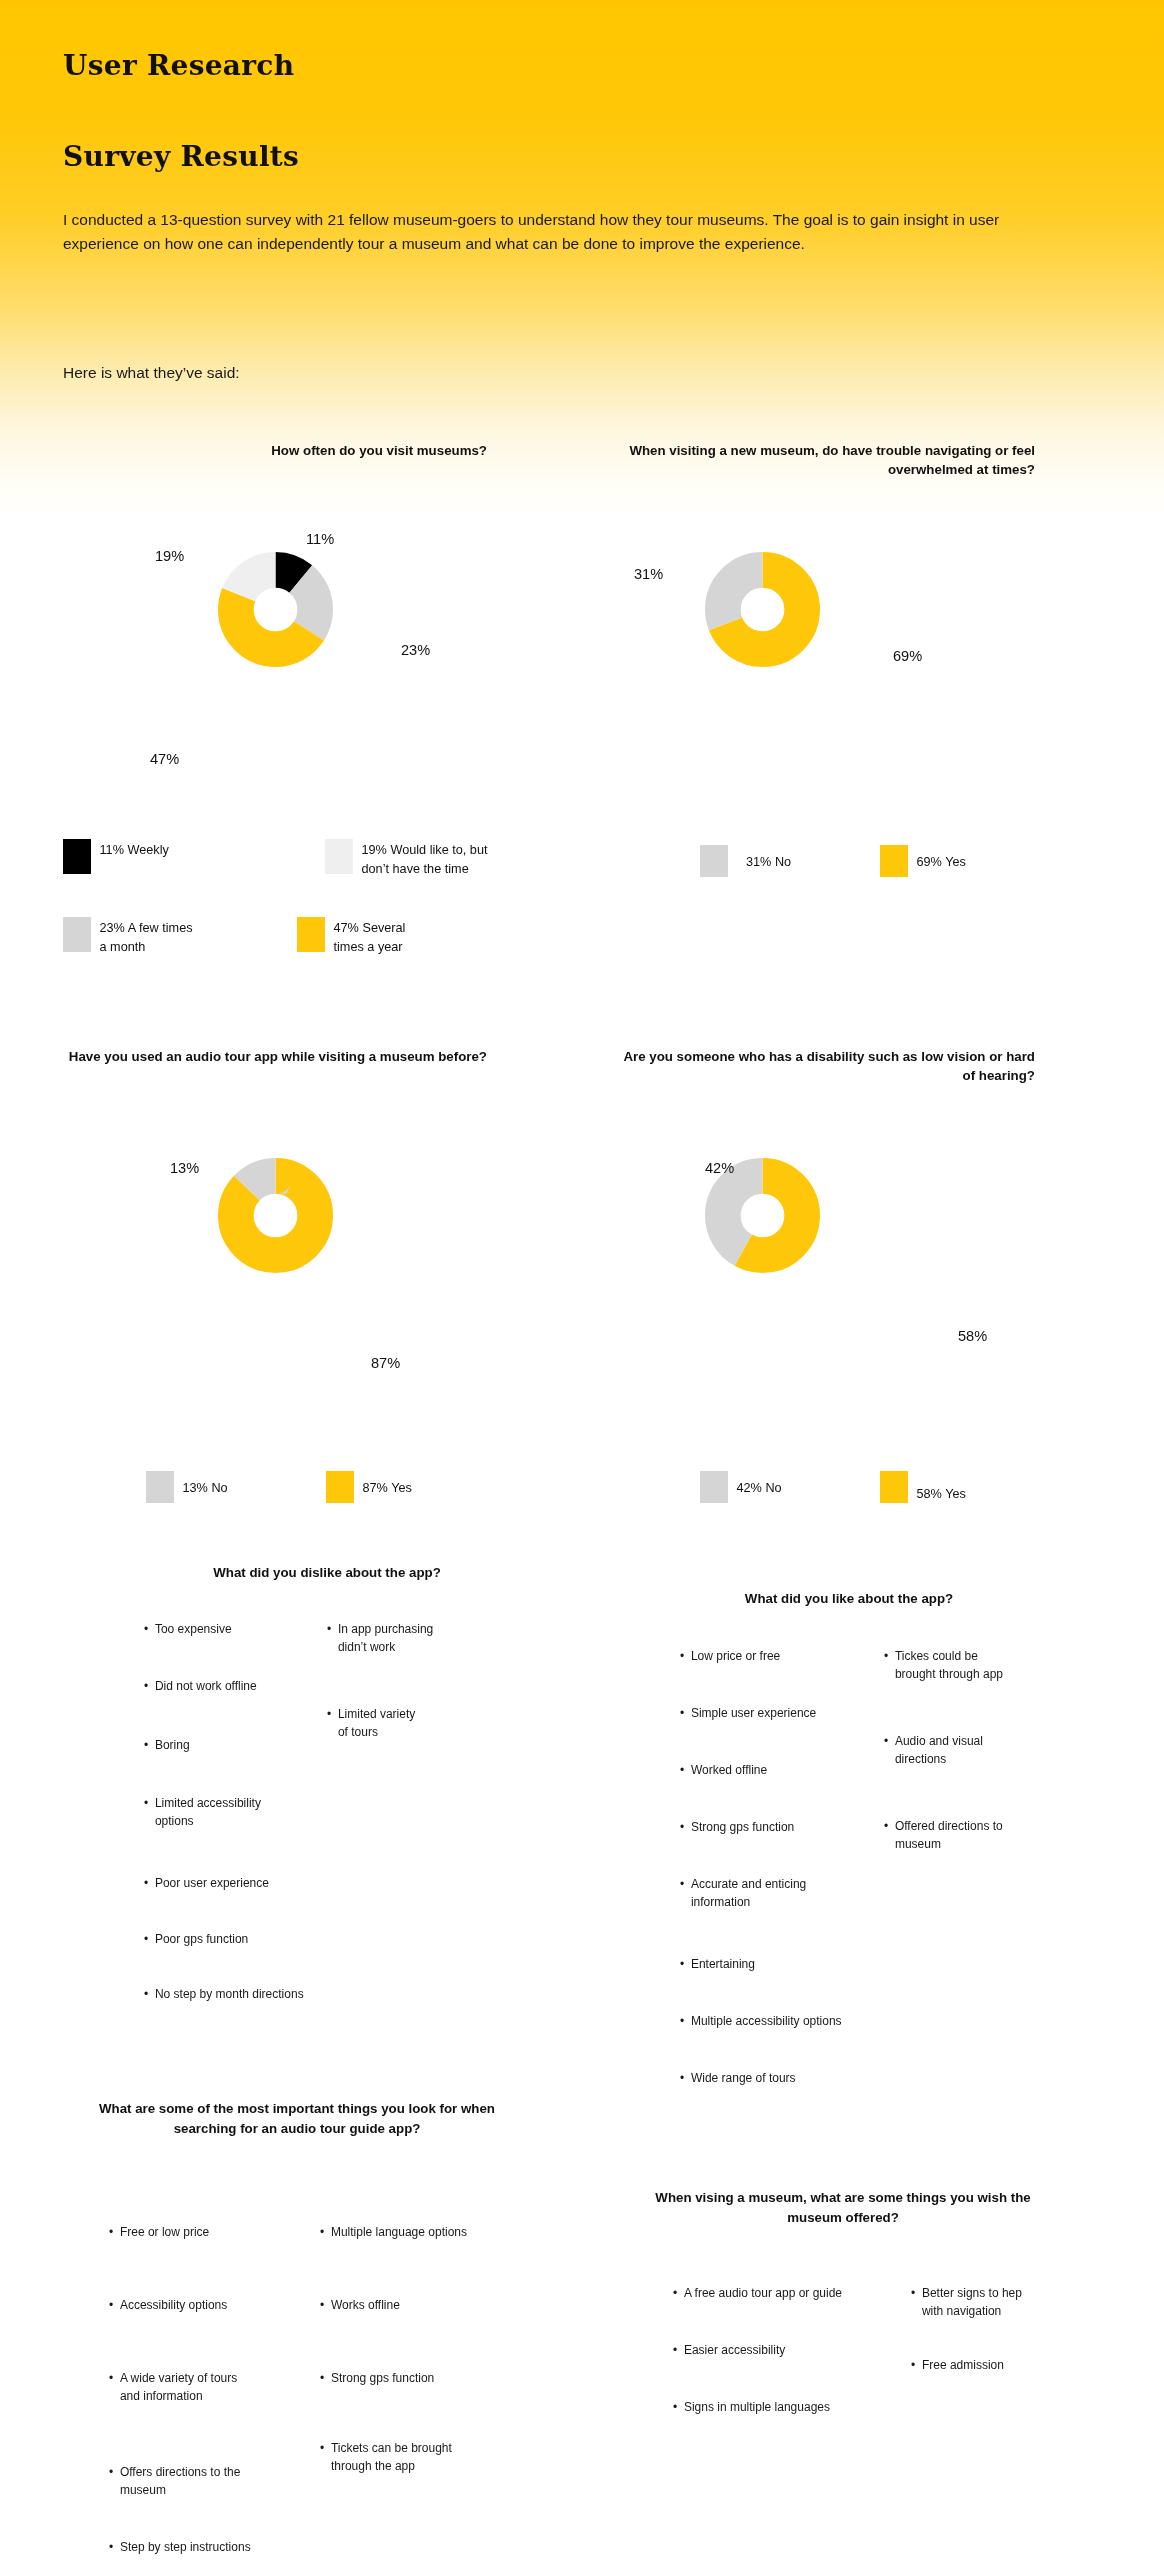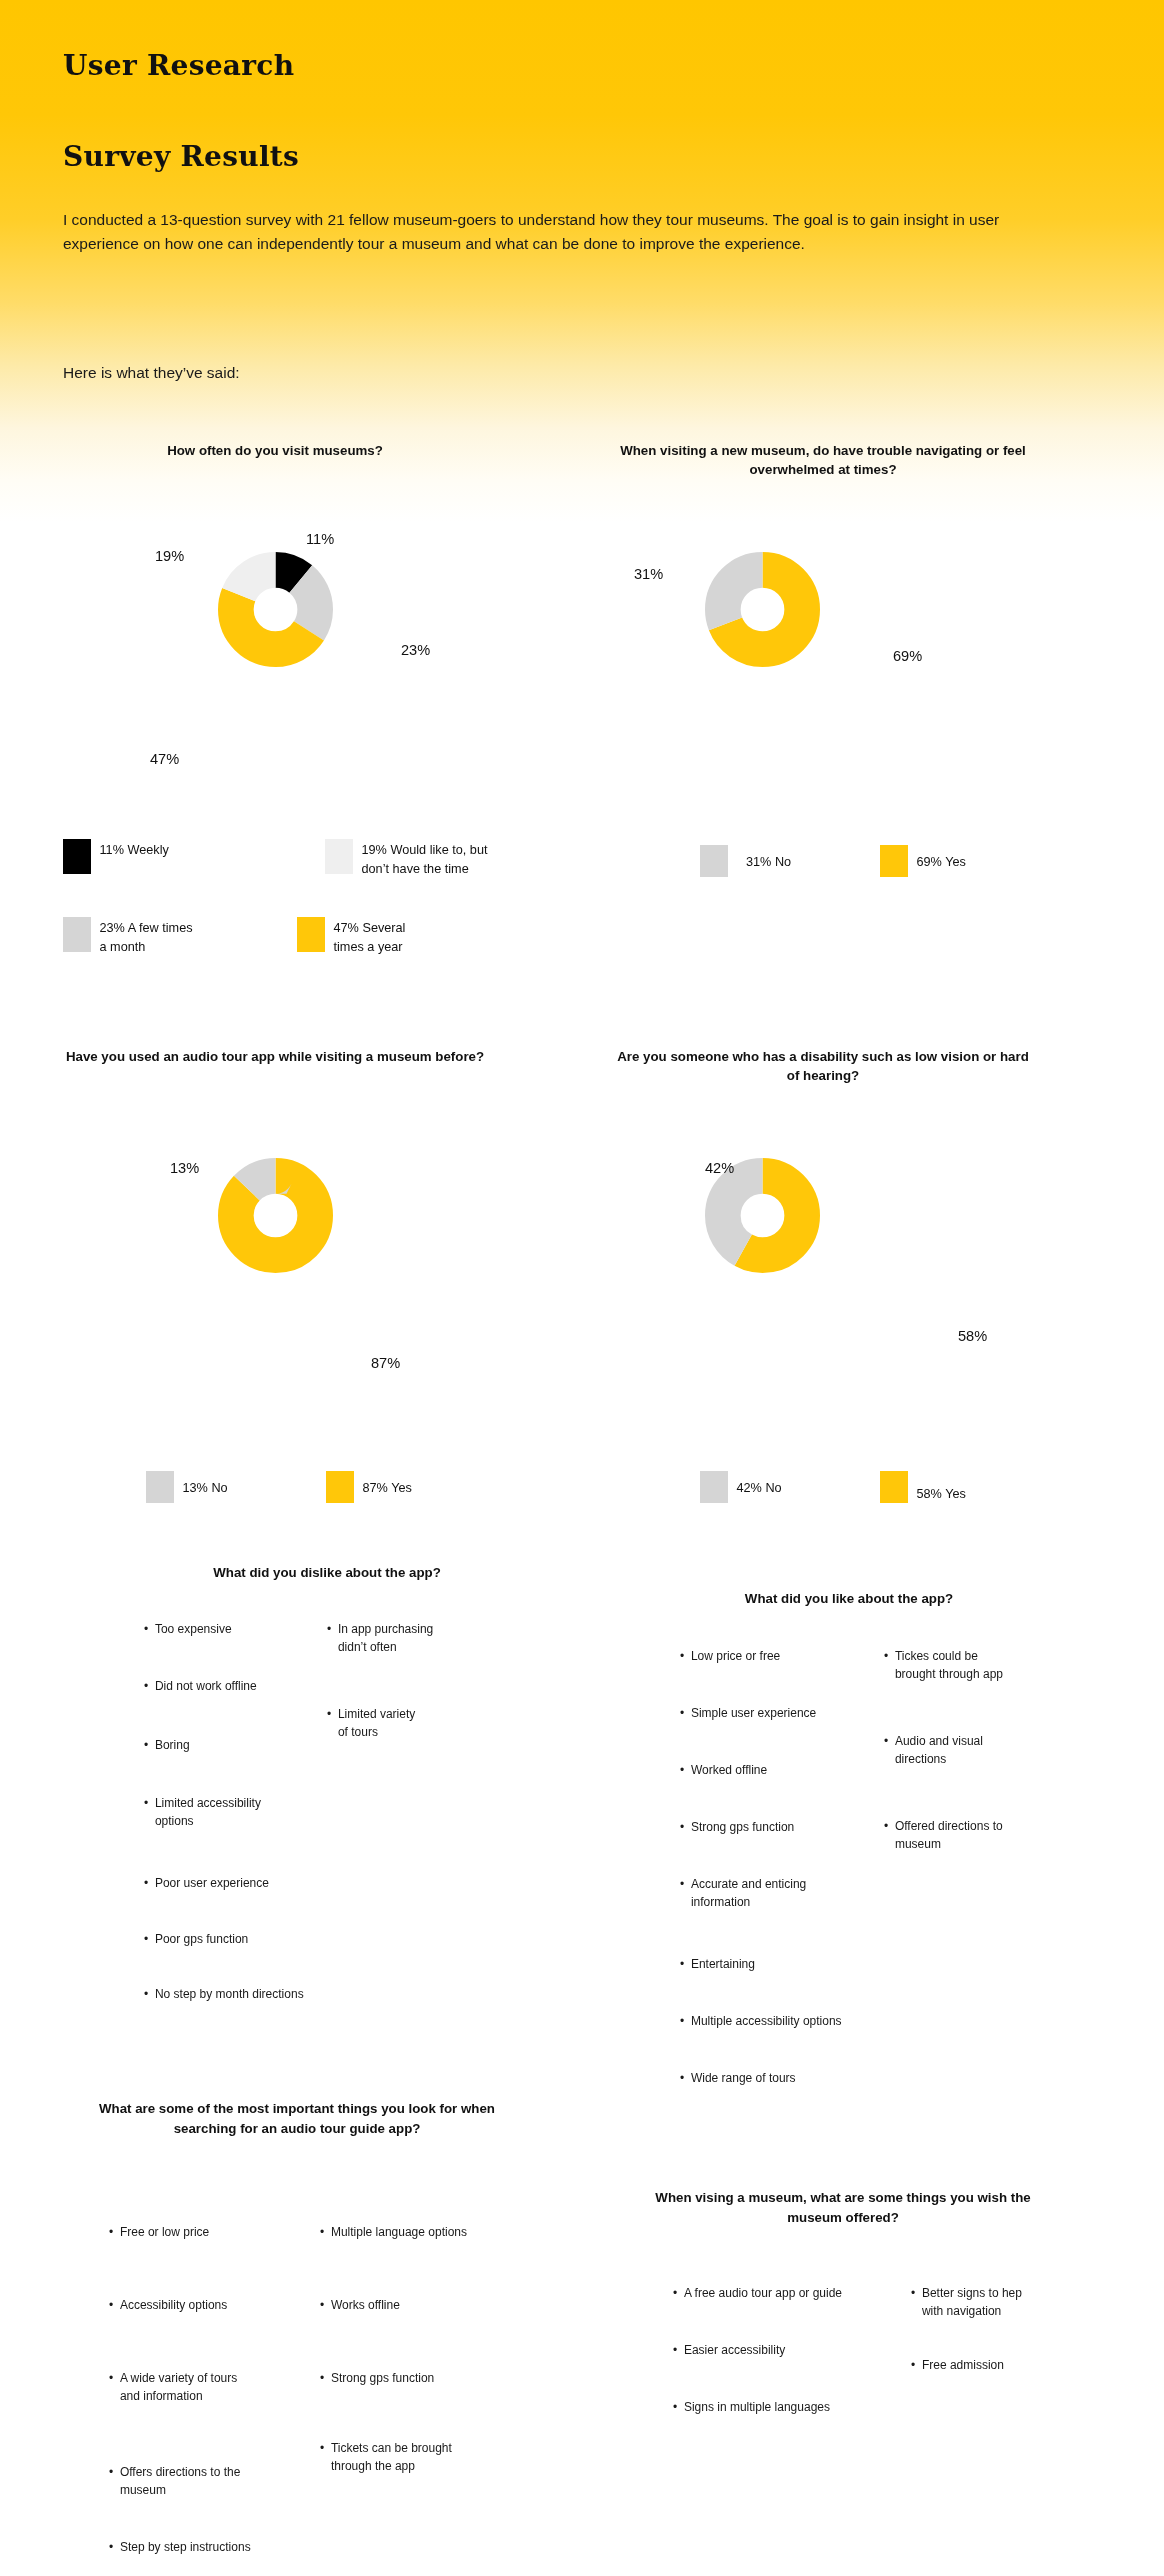--- a/index.html
+++ b/index.html
@@ -66,21 +66,21 @@
   .intro-tag {
     position: absolute;
     left: 63px; top: 364px;
     font-size: 15.5px;
     color: #1a1a1a;
   }
 
   
   .chart-q {
     position: absolute;
-    text-align: center;
+    text-align: right;
     font-weight: 700;
     font-size: 13.3px;
     line-height: 1.45;
     color: #111;
   }
   .donut-wrap { position: absolute; }
   .donut { display: block; }
   .pct-label {
     position: absolute;
     font-size: 14.6px;
@@ -279,21 +279,21 @@
       <span class="dot">•</span>
       <span class="btxt">Poor gps function</span>
     </div>
     <div class="bullet" style="left:144px; top:1985px;">
       <span class="dot">•</span>
       <span class="btxt">No step by month directions</span>
     </div>
     <div class="bullet" style="left:327px; top:1620px;">
       <span class="dot">•</span>
       <span class="btxt">In app purchasing
-didn’t often</span>
+didn’t work</span>
     </div>
     <div class="bullet" style="left:327px; top:1705px;">
       <span class="dot">•</span>
       <span class="btxt">Limited variety
 of tours</span>
     </div>
 
     <div class="list-section" style="left:643px; top:1589px; width:412px;">
       <div class="list-title">What did you like about the app?</div>
     </div>

